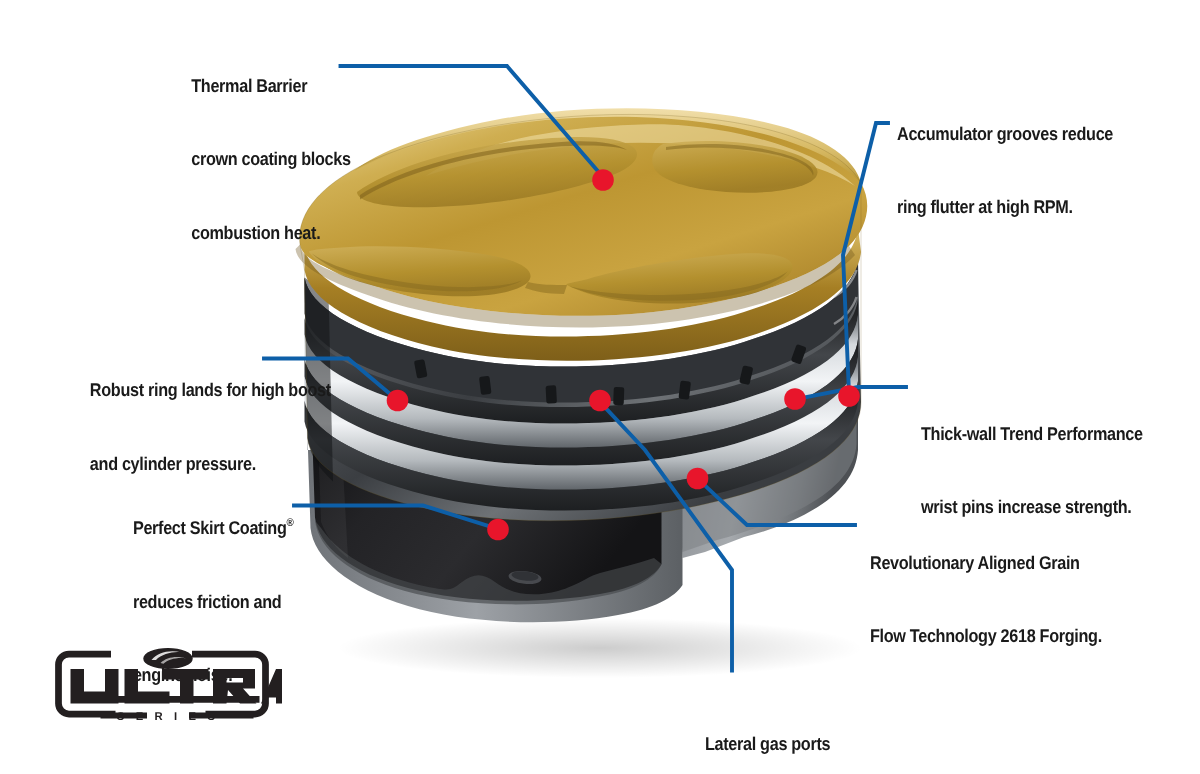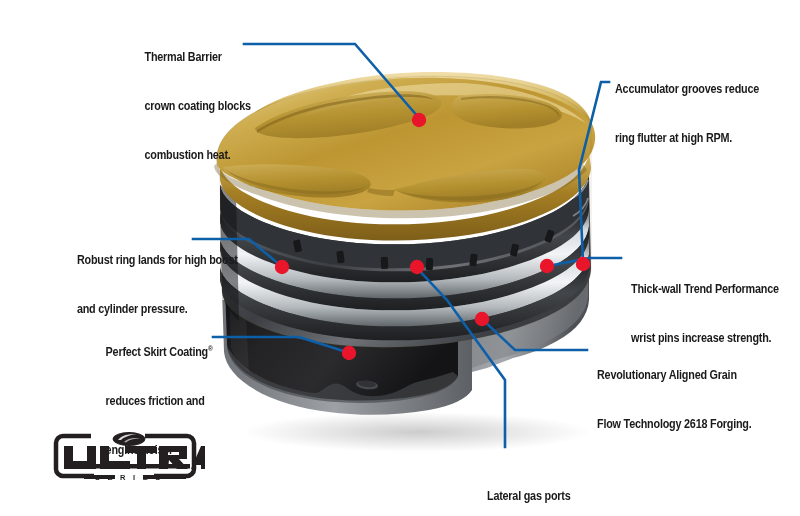--- a/index.html
+++ b/index.html
@@ -10,21 +10,21 @@
   body {
     width: 800px;
     height: 516px;
     position: relative;
     overflow: hidden;
     font-family: "Liberation Sans", "DejaVu Sans", sans-serif;
   }
 
   #stage {
     position: absolute;
-    left: 17px; top: 0;
+    left: 0; top: 0;
     width: 761px;
     height: 516px;
   }
 
   
   .callout {
     position: absolute;
     font-family: "Liberation Sans", "DejaVu Sans", sans-serif;
     font-weight: bold;
     font-size: 12.3px;

